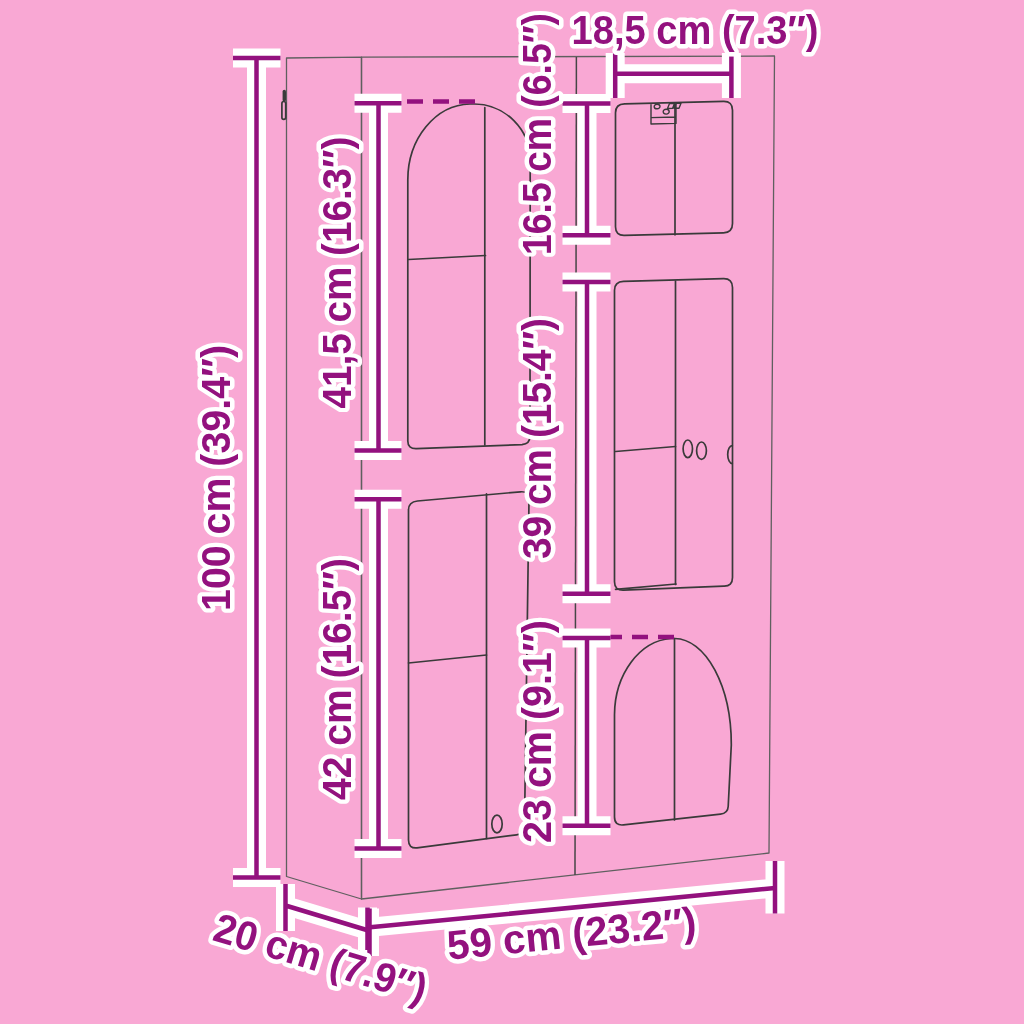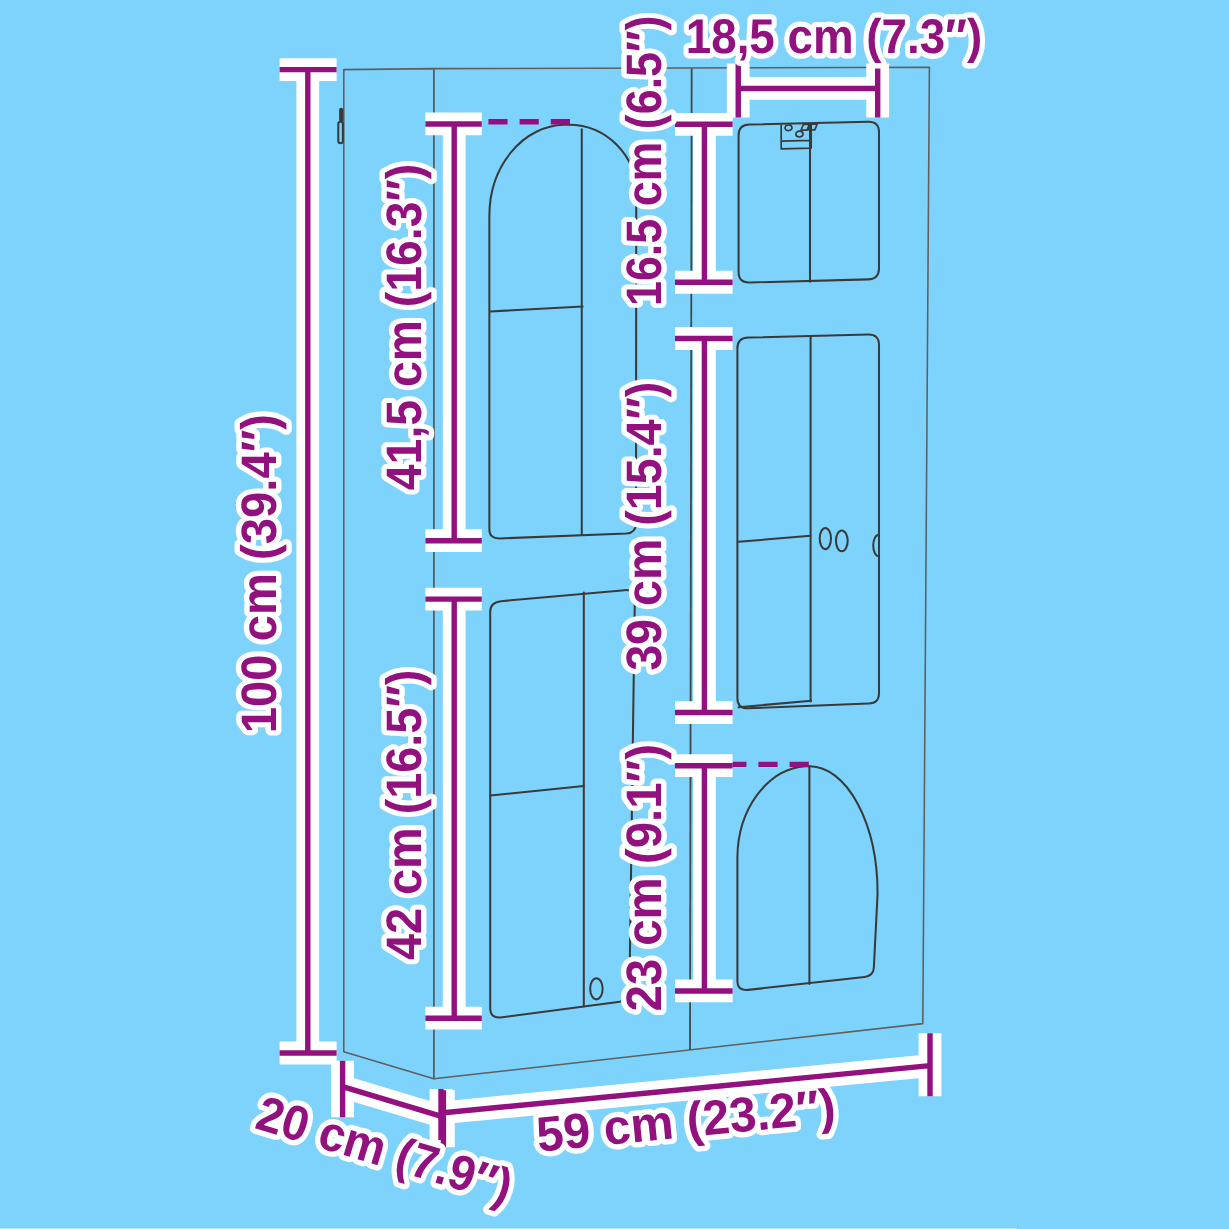--- a/index.html
+++ b/index.html
@@ -1,16 +1,16 @@
 <!DOCTYPE html>
 <html><head>
 <meta charset="utf-8">
 <style>
   html,body{margin:0;padding:0;background:#ffffff;}
-  .wrap{width:1024px;height:1024px;position:relative;overflow:hidden;background:#7dd3fc;text-align:center;}
+  .wrap{width:1024px;height:1024px;position:relative;overflow:hidden;background:#f9a8d4;text-align:center;}
   svg{display:block;}
   text{font-family:"Liberation Sans", sans-serif;font-weight:bold;fill:#93117E;
        stroke:#ffffff;stroke-width:9;paint-order:stroke;stroke-linejoin:round;}
 </style>
 </head>
 <body>
 <div class="wrap">
 <svg width="1024" height="1024" viewBox="0 0 1024 1024">
   <g fill="none" stroke="#5f5f5f" stroke-width="1.3" stroke-linejoin="round" stroke-linecap="round">
 

